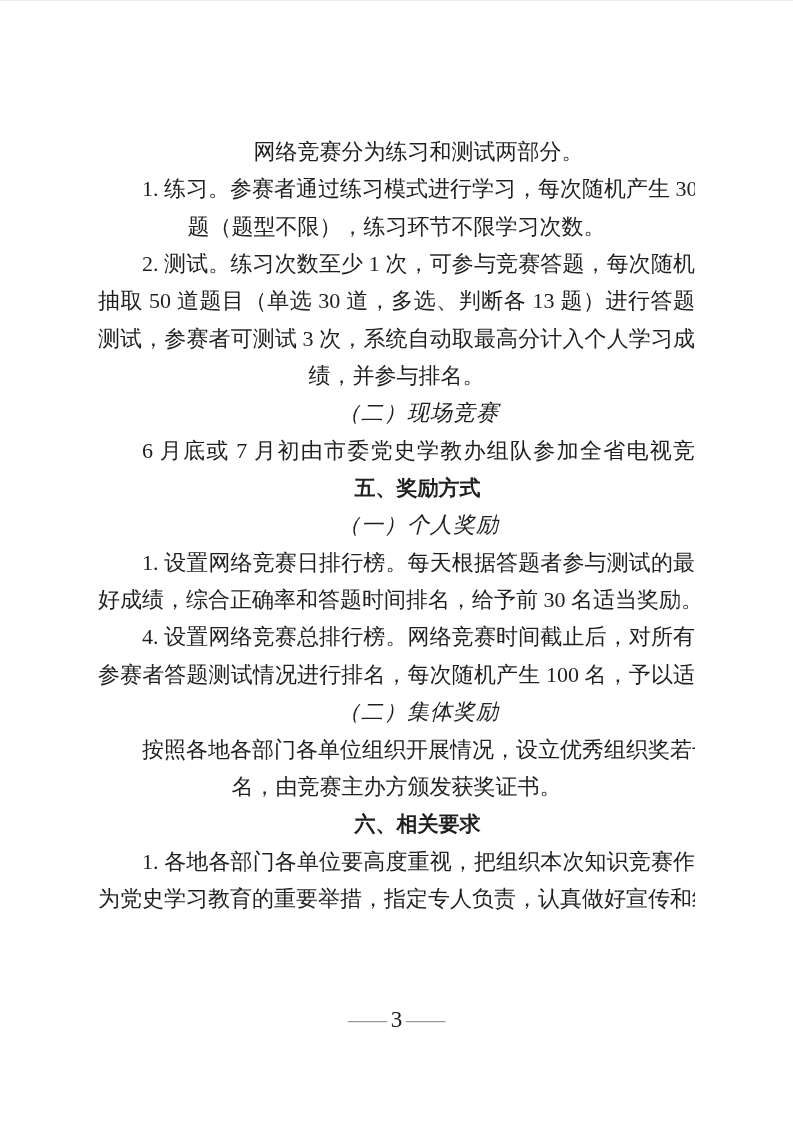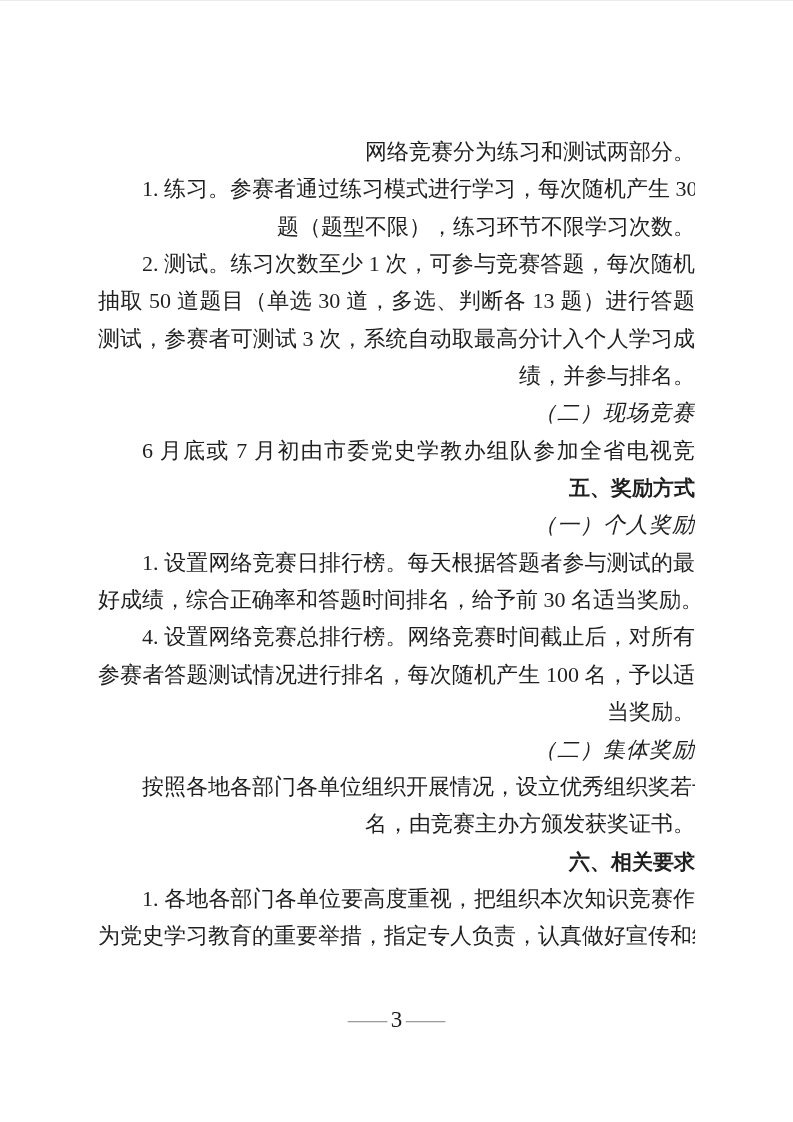--- a/index.html
+++ b/index.html
@@ -26,21 +26,21 @@
     top: 133px;
     width: 597px;
     color: #1f1f1f;
   }
   .ln {
     font-size: 22px;
     line-height: 37.35px;
     height: 37.35px;
     white-space: nowrap;
     overflow: hidden;
-    text-align: right;
+    text-align: center;
     font-family: "Liberation Serif", "DejaVu Serif", serif;
   }
   .ind { text-indent: 2em; }
   .jf {
     text-align: justify;
     text-align-last: justify;
   }
   .hd {
     font-family: "Liberation Sans", "DejaVu Sans", sans-serif;
     font-weight: bold;
@@ -83,21 +83,20 @@
   <div class="ln jf">测试，参赛者可测试 3 次，系统自动取最高分计入个人学习成</div>
   <div class="ln">绩，并参与排名。</div>
   <div class="ln ind kt">（二）现场竞赛</div>
   <div class="ln ind jf">6 月底或 7 月初由市委党史学教办组队参加全省电视竞</div>
   <div class="ln ind hd">五、奖励方式</div>
   <div class="ln ind kt">（一）个人奖励</div>
   <div class="ln ind jf">1. 设置网络竞赛日排行榜。每天根据答题者参与测试的最</div>
   <div class="ln">好成绩，综合正确率和答题时间排名，给予前 30 名适当奖励。</div>
   <div class="ln ind jf">4. 设置网络竞赛总排行榜。网络竞赛时间截止后，对所有</div>
   <div class="ln jf">参赛者答题测试情况进行排名，每次随机产生 100 名，予以适</div>
-  <div class="ln">当奖励。</div>
   <div class="ln ind kt">（二）集体奖励</div>
   <div class="ln ind jf">按照各地各部门各单位组织开展情况，设立优秀组织奖若干</div>
   <div class="ln">名，由竞赛主办方颁发获奖证书。</div>
   <div class="ln ind hd">六、相关要求</div>
   <div class="ln ind jf">1. 各地各部门各单位要高度重视，把组织本次知识竞赛作</div>
   <div class="ln jf">为党史学习教育的重要举措，指定专人负责，认真做好宣传和组</div>
 </div>
 
 <div class="footer">
   <span class="dash">—</span><span class="num">3</span><span class="dash">—</span>

